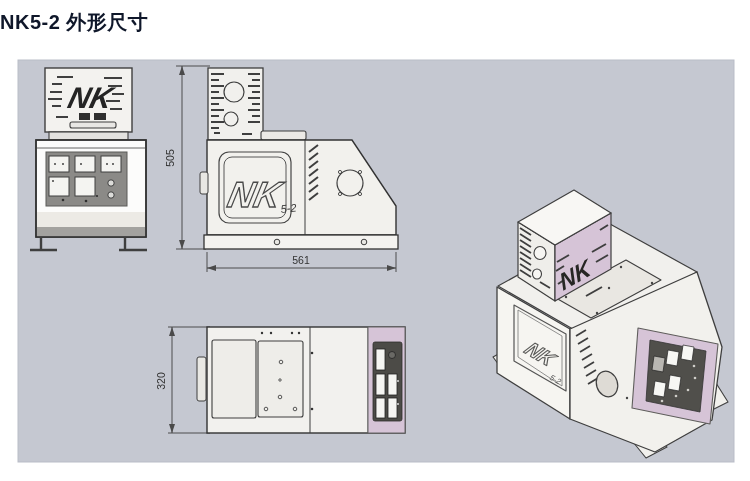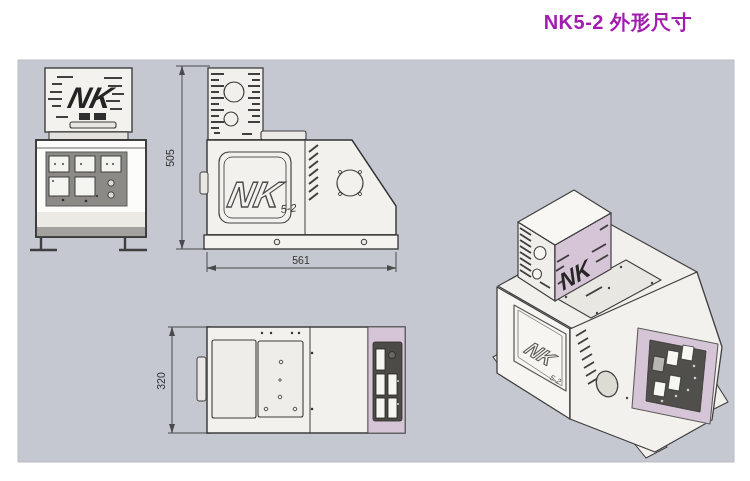--- a/index.html
+++ b/index.html
@@ -1,19 +1,19 @@
 <!DOCTYPE html>
 <html><head>
 <meta charset="utf-8">
 <style>
   html,body{margin:0;padding:0;background:#ffffff;}
   .stage{position:relative;width:750px;height:481px;background:#ffffff;overflow:hidden;
          font-family:"Liberation Sans",sans-serif;}
-  .title{position:absolute;top:9px;left:0;width:692px;text-align:right;
-         font-size:20px;font-weight:600;color:#a21caf;letter-spacing:0.5px;}
+  .title{position:absolute;top:9px;left:0;width:692px;text-align:left;
+         font-size:20px;font-weight:600;color:#0f172a;letter-spacing:0.5px;}
   svg{position:absolute;left:0;top:0;}
   svg text{font-family:"Liberation Sans",sans-serif;}
   .dim{font-size:10.5px;fill:#333;}
   .ln{stroke:#3f3f3f;fill:none;}
 </style>
 </head>
 <body>
 
 <div class="stage">
   <div class="title">NK5-2 外形尺寸</div>

